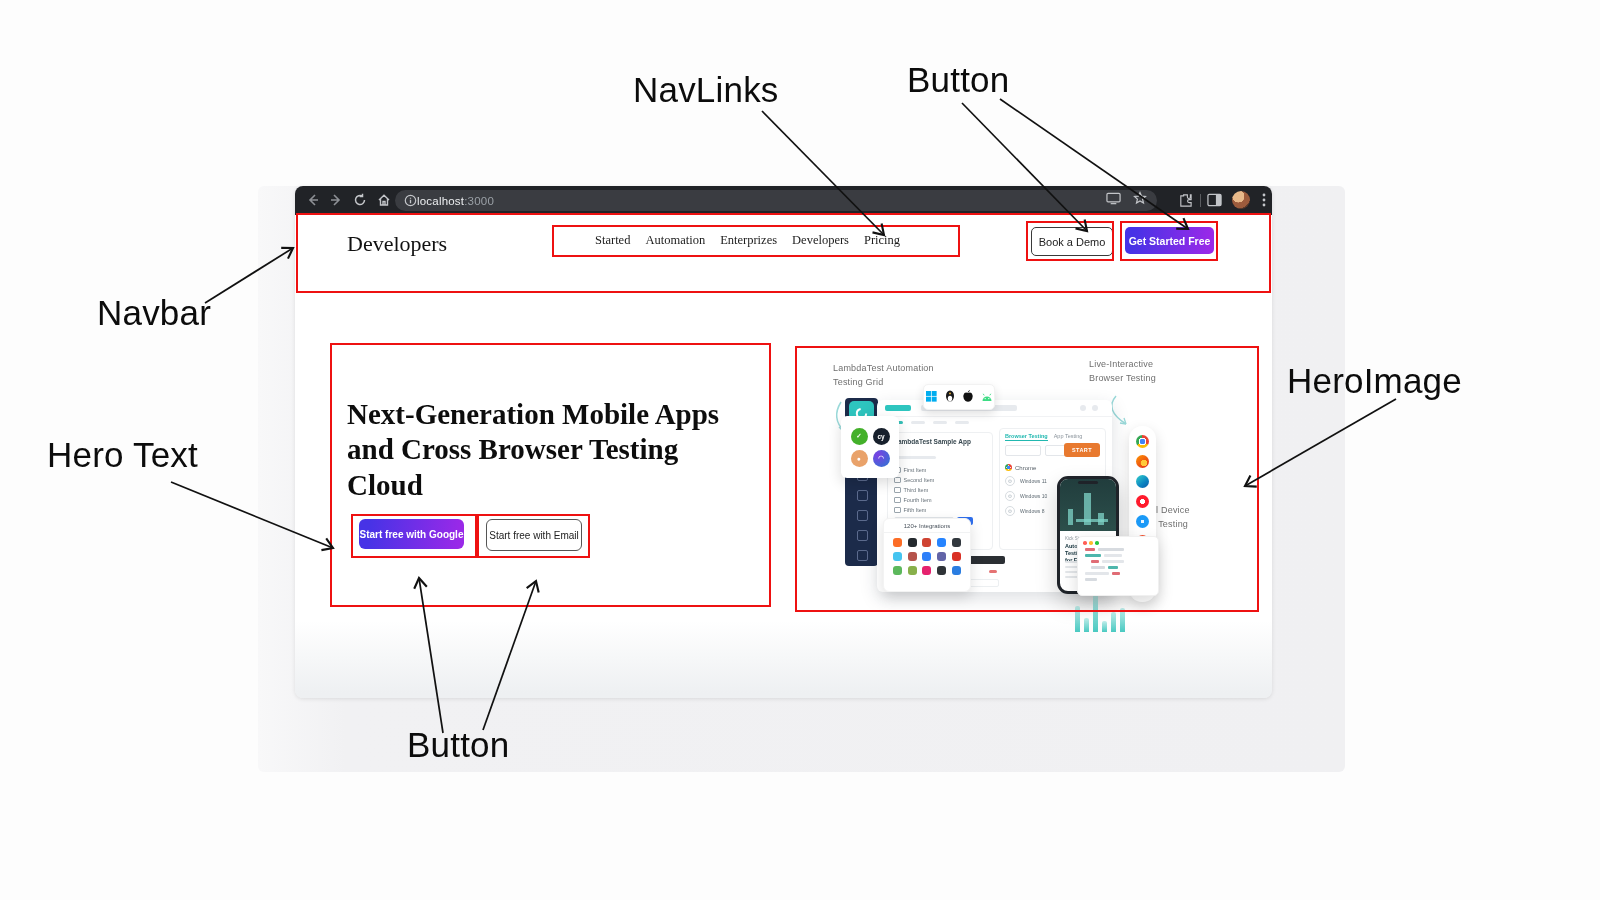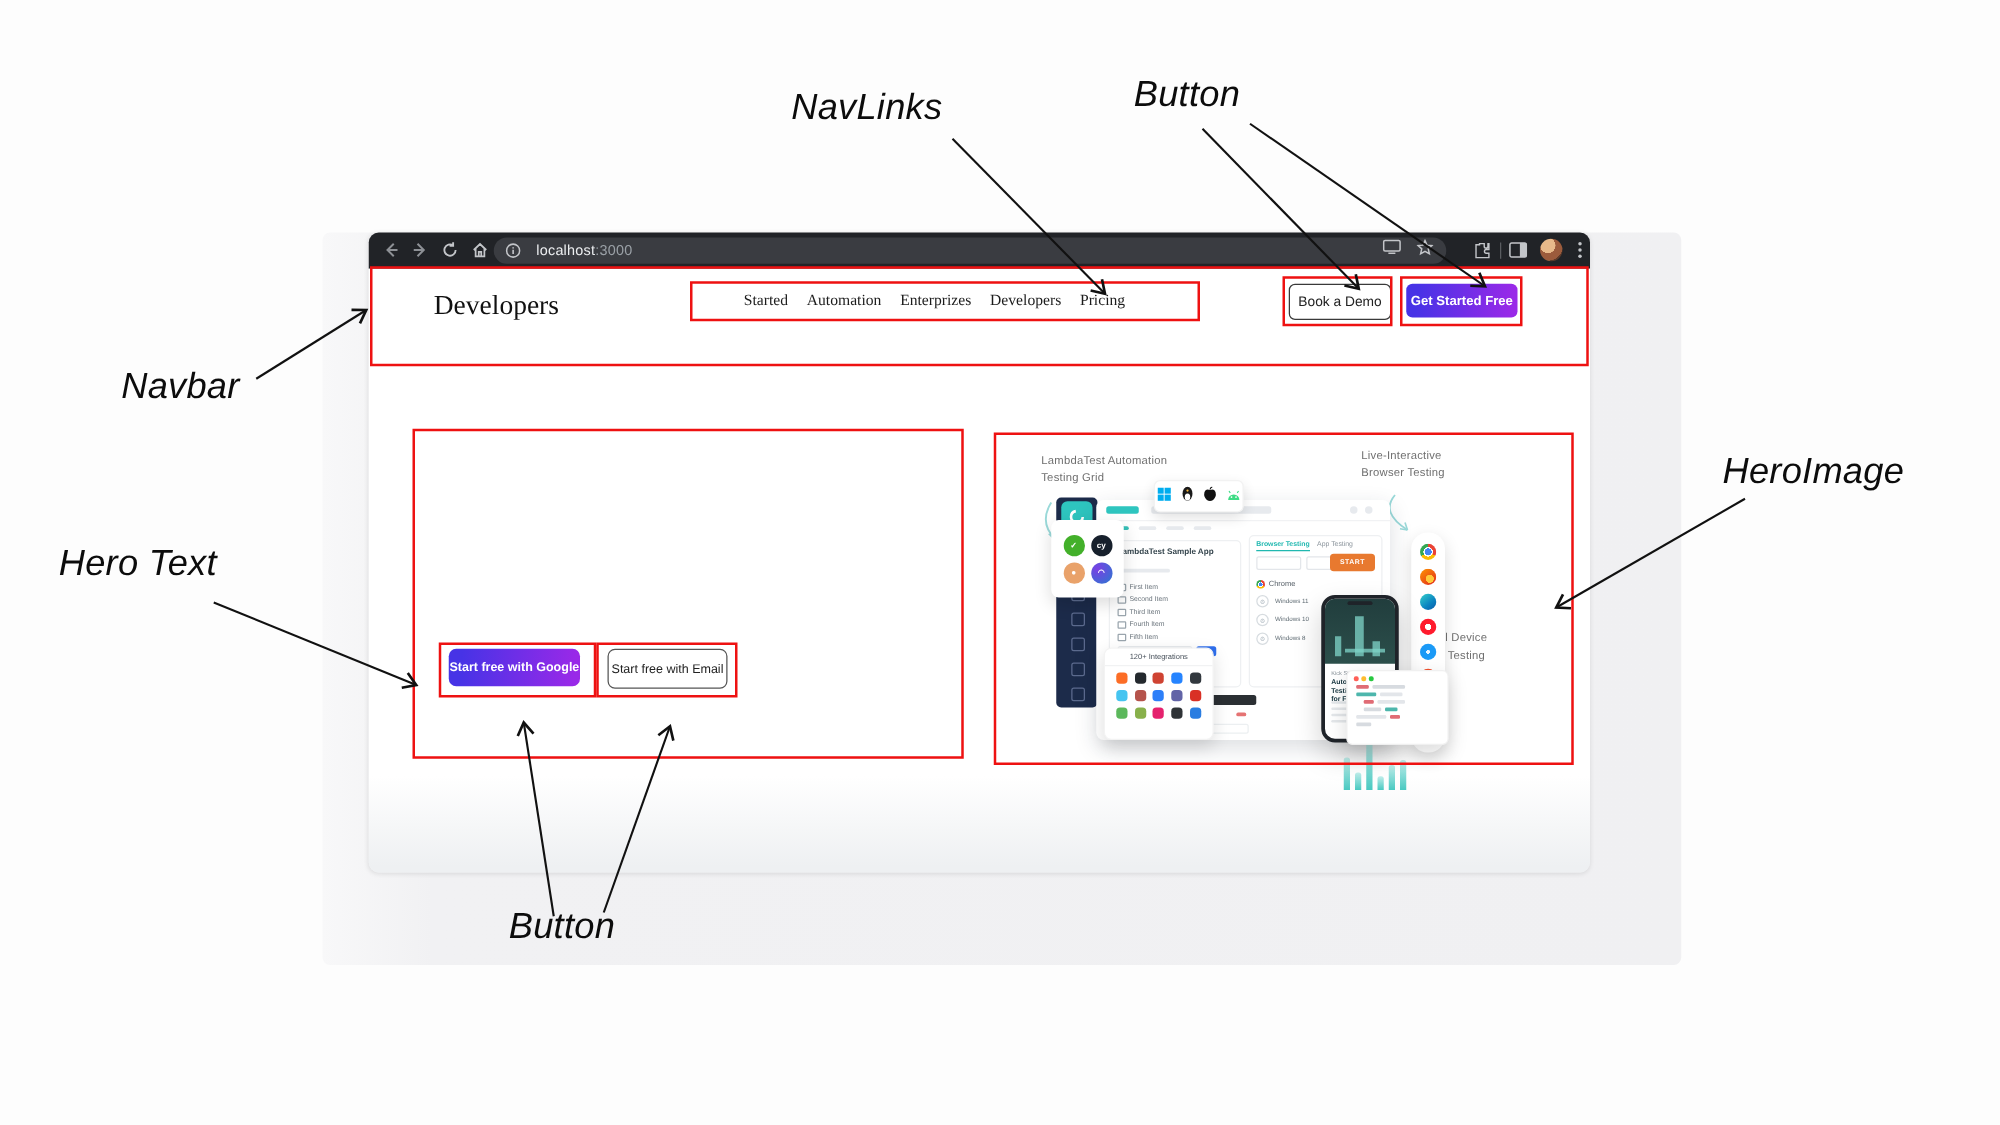--- a/index.html
+++ b/index.html
@@ -14,21 +14,21 @@
   
   .browser{left:295px;top:186px;width:977px;height:512px;border-radius:8px 8px 8px 8px;
            box-shadow:0 1px 4px rgba(0,0,0,.10);}
   .toolbar{left:0;top:0;width:977px;height:29px;background:#212327;border-radius:8px 8px 0 0;
            color:#c3c5c9;}
   .tool-ic{position:absolute;top:6px;width:16px;height:16px;display:flex;align-items:center;justify-content:center;}
   .tool-ic svg{display:block;}
   .url-pill{position:absolute;left:100px;top:4px;width:762px;height:21px;border-radius:11px;
             background:#3a3c41;display:flex;align-items:center;}
   .url-info{margin-left:9px;display:flex;}
-  .url-text{margin-left:12px;font-size:11.5px;color:#eceef0;letter-spacing:.2px;}
+  .url-text{margin-left:0;font-size:11.5px;color:#eceef0;letter-spacing:.2px;}
   .url-text .port{color:#9aa0a6;}
   .pill-right{position:absolute;right:10px;top:2px;display:flex;gap:12px;align-items:center;height:16px;}
   .avatar{position:absolute;left:937px;top:5px;width:18px;height:18px;border-radius:50%;
           background:radial-gradient(circle at 35% 30%,#e8b98a 0 35%,#9c5b3c 36% 70%,#5d3a2a 71%);}
   .vsep{position:absolute;left:905px;top:8px;width:1px;height:13px;background:#5a5c60;}
 
   
   .page{left:0;top:29px;width:977px;height:483px;border-radius:0 0 8px 8px;
         background:linear-gradient(180deg,#ffffff 0%,#ffffff 84%,#eef0f2 99%);}
   .serif{font-family:"Liberation Serif",serif;}
@@ -118,21 +118,21 @@
         justify-content:center;gap:8px;}
   .m-frame{position:absolute;left:46px;top:70px;width:48px;height:52px;background:#fff;border-radius:6px;
            box-shadow:0 5px 14px rgba(0,0,0,.14);display:grid;grid-template-columns:17px 17px;gap:5px;
            padding:5px;box-sizing:content-box;justify-content:center;align-content:center;}
   .fic{width:17px;height:17px;border-radius:50%;color:#fff;font-size:6.5px;font-weight:bold;
        display:flex;align-items:center;justify-content:center;}
   .mock svg.curves{position:absolute;left:0;top:0;}
 
   
   .rbox{position:absolute;border:2px solid #ee1111;box-sizing:border-box;pointer-events:none;}
-  .alabel{position:absolute;font-size:29px;color:#0c0c0c;letter-spacing:.2px;font-style:italic;}
+  .alabel{position:absolute;font-size:35px;color:#0c0c0c;letter-spacing:.2px;}
   .arrows{position:absolute;left:0;top:0;pointer-events:none;}
 </style>
 </head>
 <body>
 
 <div class="canvas">
 
   <div class="abs shot-bg"></div>
 
   <div class="abs browser">
@@ -211,20 +211,21 @@
 
       <a href="#">Started</a>
           <a href="#">Automation</a>
           <a href="#">Enterprizes</a>
           <a href="#">Developers</a>
           <a href="#">Pricing</a>
         </nav>
       <div class="abs btn-demo">Book a Demo</div>
       <div class="abs btn-start btn-grad">Get Started Free</div>
 
+      <h1 class="abs hero-h serif" style="margin:0">Next-Generation Mobile Apps and Cross Browser Testing Cloud</h1>
       <div class="abs btn-google btn-grad">Start free with Google</div>
       <div class="abs btn-email">Start free with Email</div>
 
       <div class="abs mock">
         <svg class="curves" width="464" height="266">
           <path d="M46,56 Q36,72 49,85" stroke="#9ad9d9" stroke-width="1.5" fill="none"></path>
           <path d="M48,85 l-4,-4 M48,85 l2,-6" stroke="#9ad9d9" stroke-width="1.3" fill="none"></path>
           <path d="M321,50 Q309,64 331,78" stroke="#9ad9d9" stroke-width="1.5" fill="none"></path>
           <path d="M331,78 l-6,-1 M331,78 l-2,-6" stroke="#9ad9d9" stroke-width="1.3" fill="none"></path>
           <path d="M362,192 Q348,200 344,214" stroke="#9ad9d9" stroke-width="1.5" fill="none"></path>
@@ -489,21 +490,21 @@
   <div class="rbox" style="left:1120px;top:221px;width:98px;height:40px"></div>
   <div class="rbox" style="left:330px;top:343px;width:441px;height:264px"></div>
   <div class="rbox" style="left:351px;top:514px;width:126px;height:44px"></div>
   <div class="rbox" style="left:477px;top:514px;width:113px;height:44px"></div>
   <div class="rbox" style="left:795px;top:346px;width:464px;height:266px"></div>
 
   <div class="alabel" style="left:633px;top:70px">NavLinks</div>
   <div class="alabel" style="left:907px;top:60px">Button</div>
   <div class="alabel" style="left:97px;top:293px">Navbar</div>
   <div class="alabel" style="left:47px;top:435px">Hero Text</div>
-  <div class="alabel" style="left:1378px;top:361px">HeroImage</div>
+  <div class="alabel" style="left:1287px;top:361px">HeroImage</div>
   <div class="alabel" style="left:407px;top:725px">Button</div>
 
   <svg class="arrows" width="1600" height="900">
     <defs>
       <marker id="ah" viewBox="0 0 12 12" refX="9" refY="6" markerWidth="10" markerHeight="10" orient="auto-start-reverse">
         <path d="M2,1.5 L9,6 L2,10.5" fill="none" stroke="#111" stroke-width="1.5"></path>
       </marker>
     </defs>
     <g stroke="#111" stroke-width="1.7" fill="none">
       <line x1="762" y1="111" x2="884" y2="235" marker-end="url(#ah)"></line>

